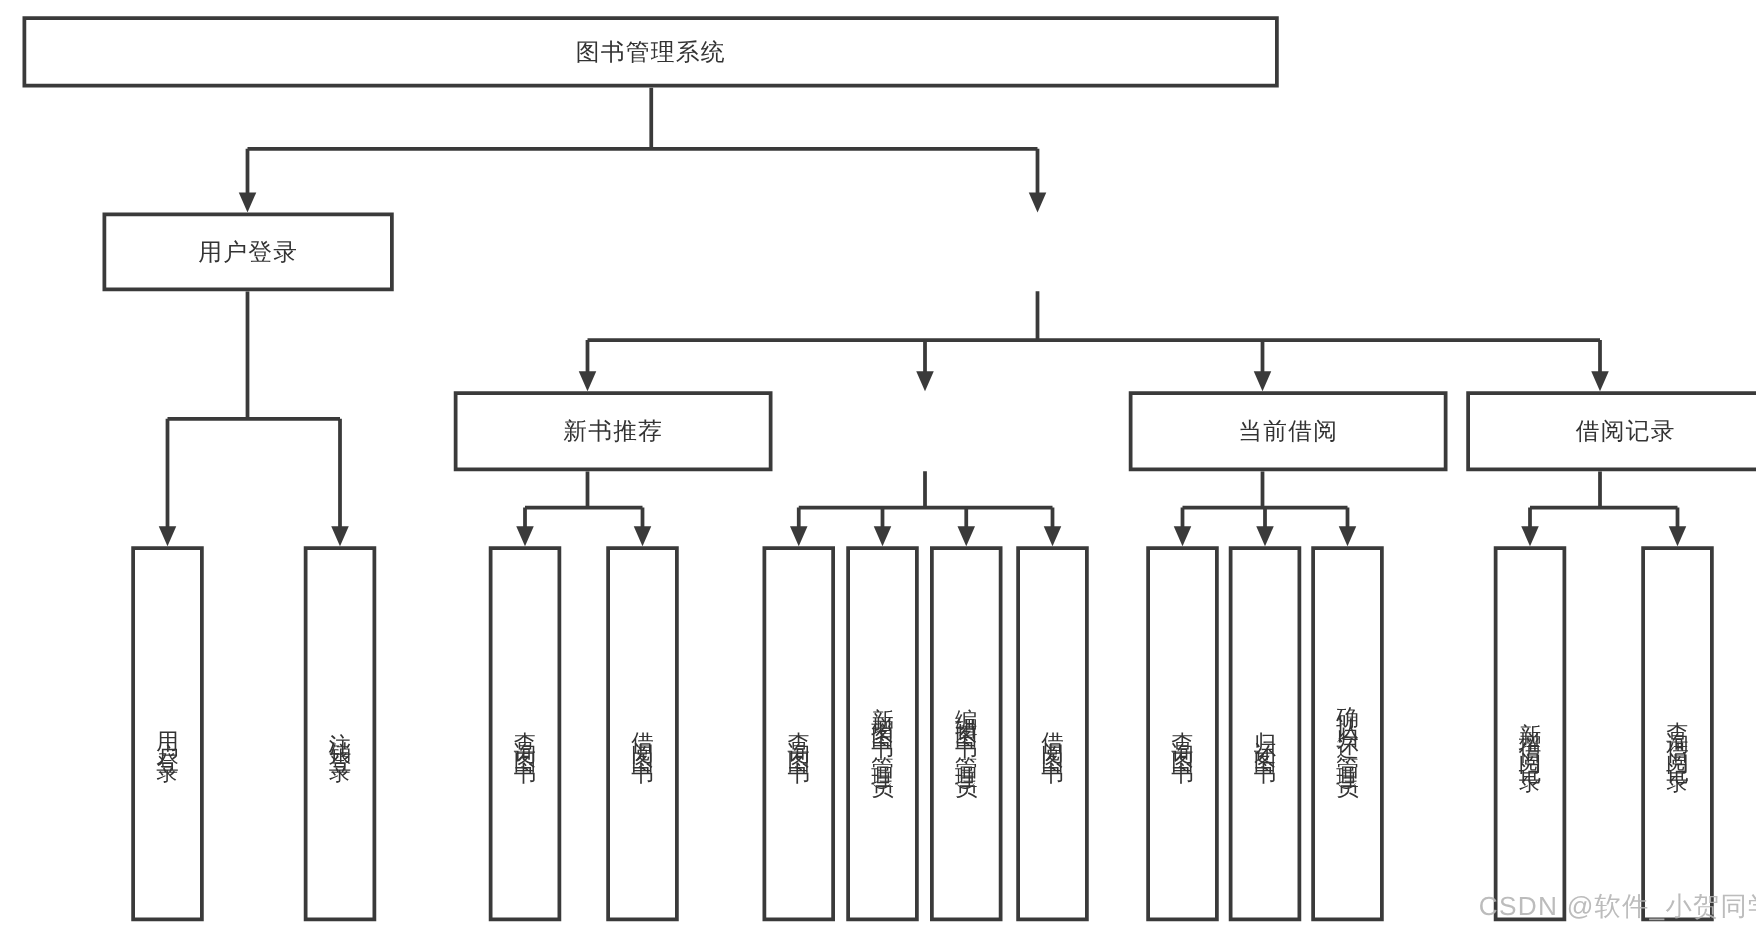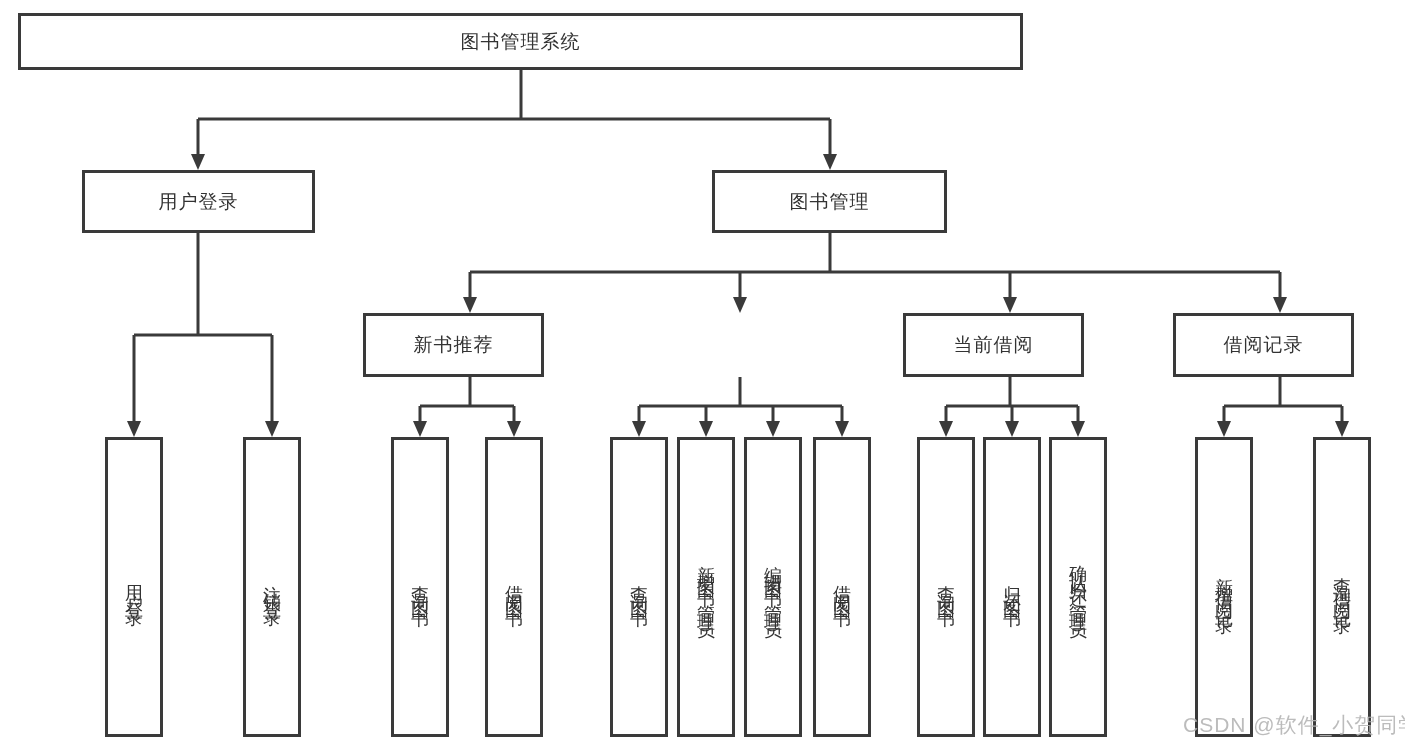--- a/index.html
+++ b/index.html
@@ -28,21 +28,21 @@
     display:flex;align-items:center;justify-content:center;
     color:var(--text);
     font-size:19px;
     letter-spacing:1px;
     z-index:2;
   }
   .root-box{left:18px;top:13px;width:1005px;height:57px;}
   .lvl2{height:63px;top:170px;}
   .box-user-login{left:82px;width:233px;}
   .box-book-mgmt{left:712px;width:235px;}
-  .lvl3{height:64px;top:313px;width:181px;align-items:center;}
+  .lvl3{height:64px;top:313px;width:255px;align-items:center;}
   .box-new-book{left:363px;}
   .box-borrow{left:633px;}
   .box-current{left:903px;}
   .box-record{left:1173px;}
 
   .leaf{
     position:absolute;
     top:437px;height:300px;width:58px;
     box-sizing:border-box;
     border:3px solid var(--line);
@@ -111,23 +111,20 @@
     <polygon points="1335,421 1349,421 1342,437"></polygon>
   </svg>
 
   <div class="node root-box">
     <span>图书管理系统</span>
   </div>
 
   <div class="node lvl2 box-user-login">
     <span>用户登录</span>
   </div>
-  <div class="node lvl2 box-book-mgmt">
-    <span>图书管理</span>
-  </div>
 
   <div class="node lvl3 box-new-book">
     <span>新书推荐</span>
   </div>
   <div class="node lvl3 box-current">
     <span>当前借阅</span>
   </div>
   <div class="node lvl3 box-record">
     <span>借阅记录</span>
   </div>

